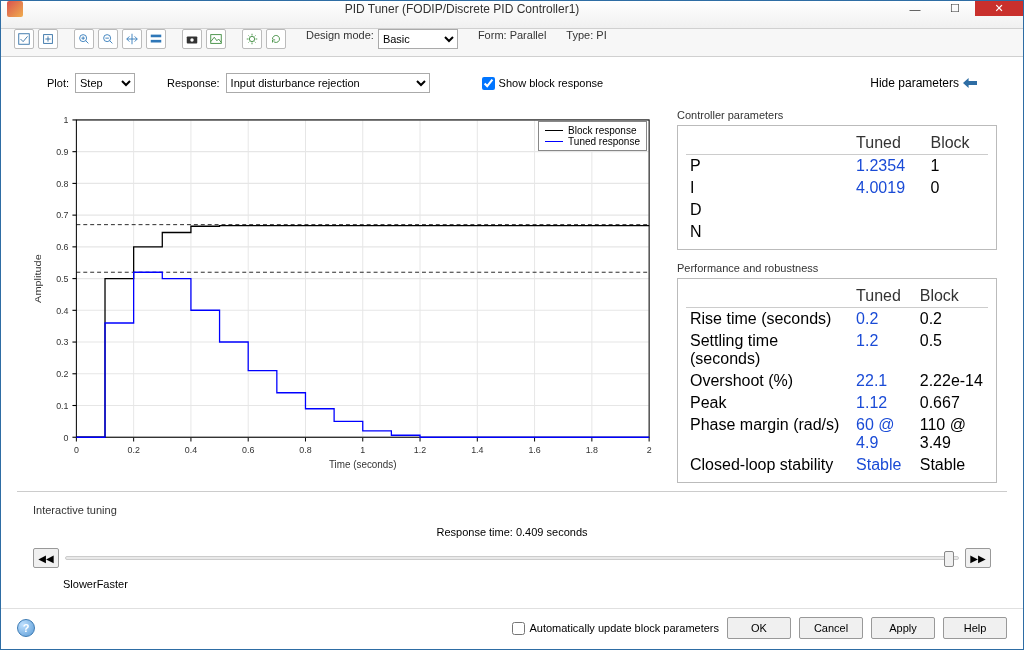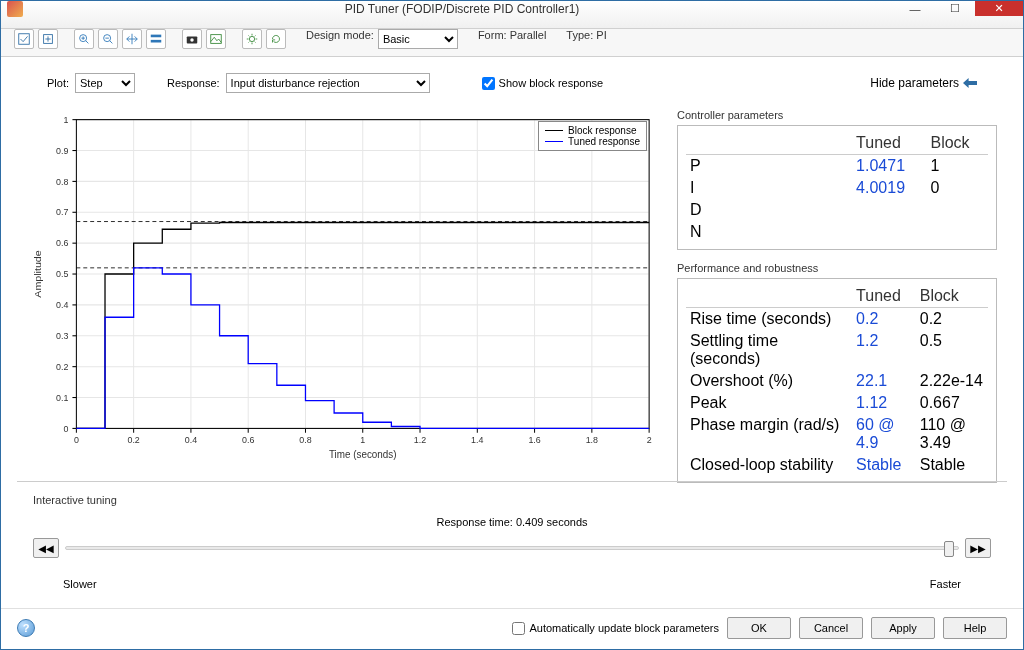--- a/index.html
+++ b/index.html
@@ -33,21 +33,21 @@
 .ptable th { text-align: left; font-weight: normal; border-bottom: 1px solid #ccc; padding: 2px 4px; color: #333;}
 .ptable td { padding: 2px 4px; vertical-align: top;}
 .ptable .tuned { color: #1a4bd6; }
 .lower { border-top: 1px solid #ccc; padding: 12px 16px 6px; }
 .sec-title { font-size: 11px; color: #333; margin-bottom: 10px; }
 .resp-time { text-align: center; font-size: 11px; margin-bottom: 10px; }
 .slider-row { display: flex; align-items: center; gap: 6px; }
 .stepbtn { width: 26px; height: 20px; border: 1px solid #999; background: #f0f0f0; display: flex; align-items: center; justify-content: center; font-size: 10px; border-radius: 2px; }
 .track { flex: 1; height: 4px; background: #e9e9e9; border: 1px solid #ccc; position: relative; border-radius: 2px; }
 .thumb { position: absolute; top: -6px; width: 10px; height: 16px; background: #f0f0f0; border: 1px solid #888; border-radius: 2px; right: 4px; }
-.speed-labels { display: flex; justify-content: space-between; font-size: 11px; margin-top: 20px; padding: 0 30px;}
+.speed-labels { display: flex; justify-content: flex-start; font-size: 11px; margin-top: 10px; padding: 0 30px;}
 .footer { display: flex; align-items: center; padding: 8px 16px 10px; gap: 8px; border-top: 1px solid #e0e0e0;}
 .help-icon { width: 18px; height: 18px; border-radius: 50%; background: radial-gradient(circle at 30% 30%, #bfe0ff, #5a9bd5); color: #fff; display: flex; align-items: center; justify-content: center; font-weight: bold; font-size: 11px; border: 1px solid #3b7ab3;}
 .fbtn { min-width: 64px; height: 22px; border: 1px solid #999; background: #f0f0f0; font-size: 11px; border-radius: 2px; }
 input[type=checkbox] { margin-right: 4px; vertical-align: middle; }
 .chk-label { font-size: 11px; display: inline-flex; align-items: center;}
 .legend-box { position: absolute; right: 6px; top: 4px; background: #fff; border: 1px solid #888; padding: 3px 6px; font-size: 10px; }
 .legend-row { display: flex; align-items: center; gap: 5px; }
 .lswatch { width: 18px; height: 0; border-top: 1.5px solid; }
 .grid-line { stroke: #e6e6e6; stroke-width: 1; }
 .ticktext { font-size: 9px; fill: #333; }
@@ -259,21 +259,21 @@
               <tbody>
                   <tr>
                     <th style="width:55%"></th>
                     <th>Tuned</th>
                     <th>Block</th>
                   </tr>
               </tbody>
                 <tbody id="cp-body">
                   <tr>
                     <td>P</td>
-                    <td class="tuned">1.0471</td>
+                    <td class="tuned">1.2354</td>
                     <td>1</td>
                   </tr>
                   <tr>
                     <td>I</td>
                     <td class="tuned">4.0019</td>
                     <td>0</td>
                   </tr>
                   <tr>
                     <td>D</td>
                     <td class="tuned"></td>

